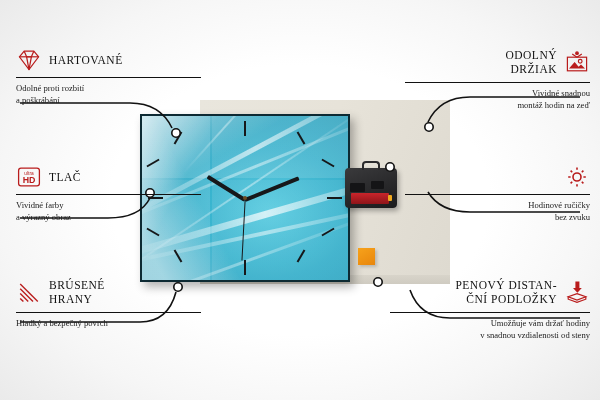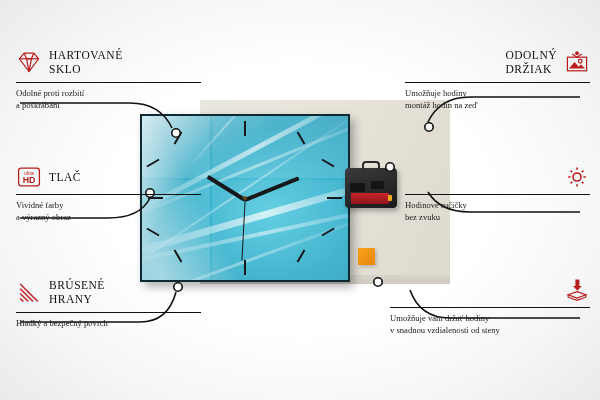--- a/index.html
+++ b/index.html
@@ -77,21 +77,21 @@
   .feat .title { font-size:11.5px; font-weight:normal; letter-spacing:.5px;
                  color:#111; line-height:1.25; text-transform:uppercase; }
   .feat .rule { height:1px; background:#111; margin:5px 0 4px; }
   .feat .desc { font-size:8.6px; color:#1b1b1b; line-height:1.45; }
 
   .left  { left:16px;  }
   .left .head { justify-content:flex-start; }
   .left .title, .left .desc { text-align:left; }
   .right { right:10px; }
   .right .head { justify-content:flex-end; flex-direction:row; }
-  .right .title, .right .desc { }
+  .right .title, .right .desc { text-align:right; }
 
   .ic { flex:0 0 auto; width:26px; height:24px; color:#b91c1c; }
   .ic svg { display:block; width:100%; height:100%; }
 
   .f1 { top:48px; } .f2 { top:165px; } .f3 { top:278px; }
 
   
   .conn { position:absolute; inset:0; pointer-events:none; }
 </style>
 </head>
@@ -170,21 +170,20 @@
           <path d="M4 11 L10 4 H22 L28 11 L16 27 Z"></path>
               <path d="M4 11 H28"></path>
           <path d="M10 4 L13 11 L16 27"></path>
               <path d="M22 4 L19 11 L16 27"></path>
               <path d="M13 11 H19"></path>
         </g>
           </svg>
       </span>
       <div>
         <div class="title">HARTOVANÉ</div>
-        <div class="title">SKLO</div>
       </div>
     </div>
     <div class="rule"></div>
     <div class="desc">Odolné proti rozbití</div>
     <div class="desc">a poškrábání</div>
   </div>
 
   <div class="feat left f2">
     <div class="head">
       <span class="ic">
@@ -237,21 +236,21 @@
           <rect x="4" y="9" width="24" height="17"></rect>
           <path d="M16 9 L10 5 M16 9 L22 5"></path>
               <circle cx="16" cy="4" r="1.6" fill="currentColor"></circle>
           <path d="M6 23 L13 15 L18 21 L21 18 L26 23 Z" fill="currentColor" stroke="none"></path>
           <circle cx="20" cy="14" r="2.3"></circle>
         </g>
           </svg>
       </span>
     </div>
     <div class="rule"></div>
-    <div class="desc">Umožňuje hodiny</div>
+    <div class="desc">Vividné snadnou</div>
     <div class="desc">montáž hodin na zeď</div>
   </div>
 
   <div class="feat right f2">
     <div class="head">
       <span class="ic">
         <svg viewBox="0 0 32 30">
             <g fill="none" stroke="currentColor" stroke-width="2">
           <circle cx="16" cy="15" r="5"></circle>
           <path d="M16 3 v3 M16 24 v3 M5 15 h3 M24 15 h3
@@ -260,20 +259,24 @@
           </svg>
       </span>
     </div>
     <div class="rule"></div>
     <div class="desc">Hodinové ručičky</div>
     <div class="desc">bez zvuku</div>
   </div>
 
   <div class="feat right f3" style="width:200px;">
     <div class="head">
+      <div>
+        <div class="title">PENOVÝ DISTAN-</div>
+        <div class="title">ČNÍ PODLOŽKY</div>
+      </div>
       <span class="ic">
         <svg viewBox="0 0 32 30">
             <g fill="none" stroke="currentColor" stroke-width="1.5">
           <path d="M14 2 h5 v8 h3 l-5.5 6 L11 10 h3 Z" fill="currentColor" stroke="none"></path>
           <path d="M16 17 L27 21 L16 25 L5 21 Z"></path>
           <path d="M5 21 v3 L16 28 L27 24 v-3"></path>
         </g>
           </svg>
       </span>
     </div>

